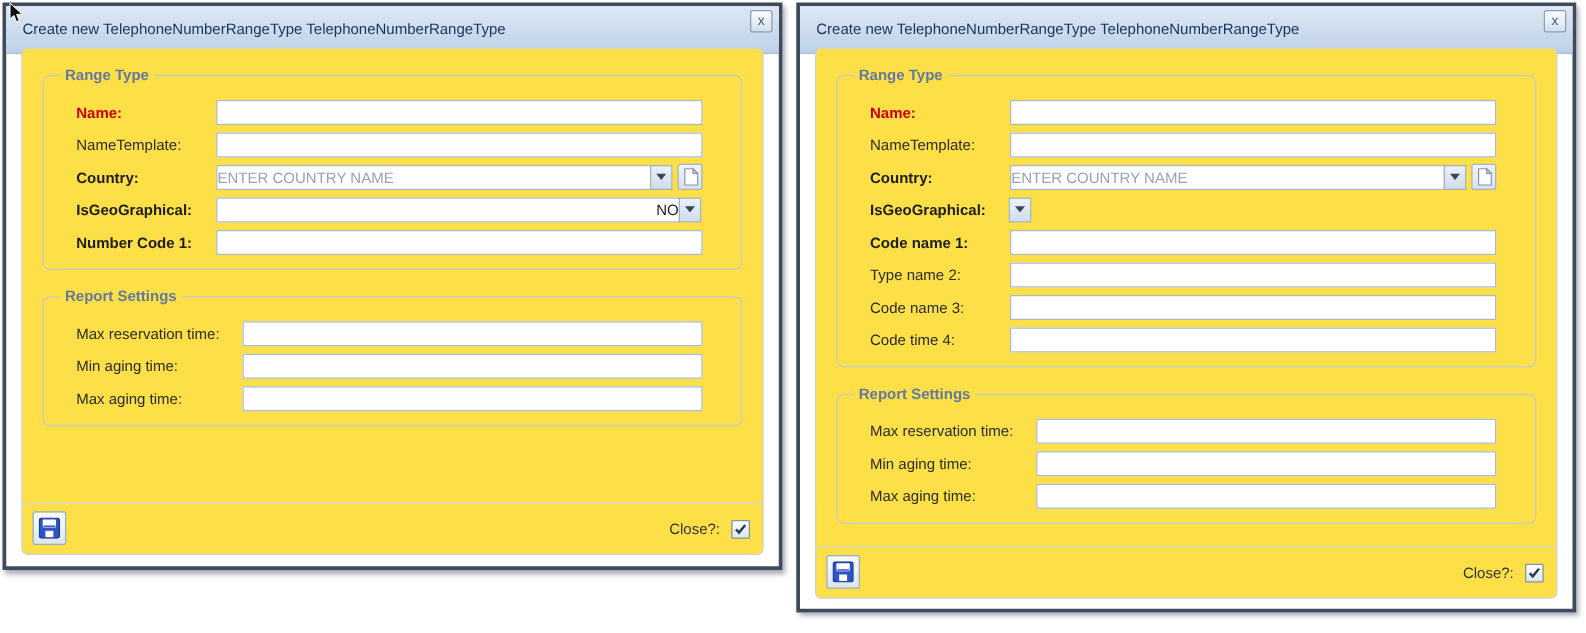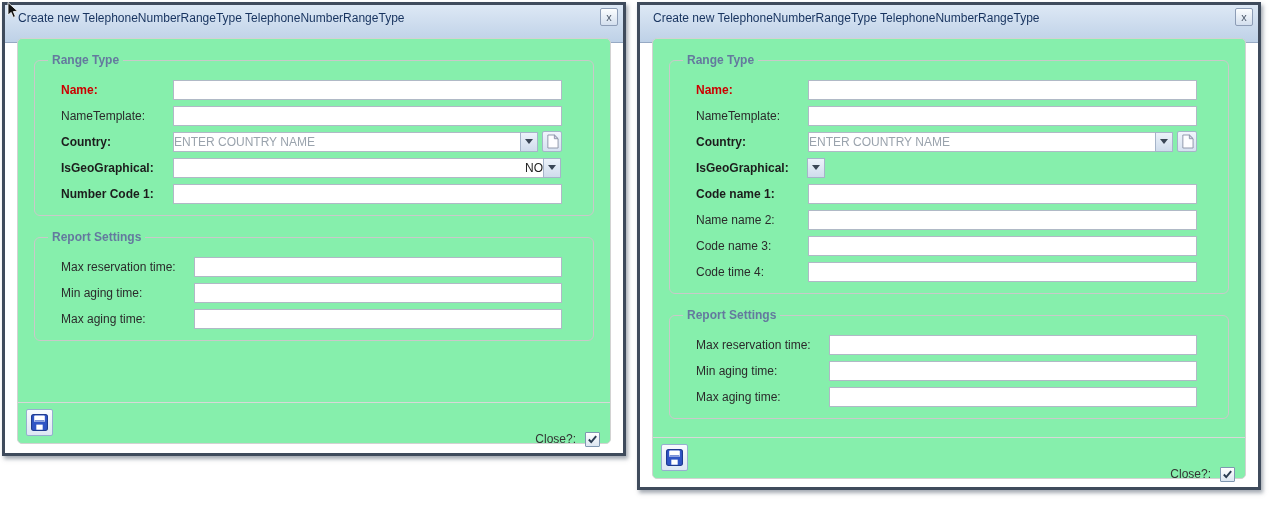--- a/index.html
+++ b/index.html
@@ -10,34 +10,34 @@
   }
   .window{
     position:absolute;box-sizing:border-box;background:#ffffff;
     border:3px solid #3f4b5c;
     box-shadow:2px 3px 4px rgba(90,100,115,.55);
   }
   .titlebar{
     position:relative;height:25px;
     background:linear-gradient(#dde8f5,#bed1e7);
     border-bottom:1px solid #96a9c4;
-    display:flex;align-items:center;
+    display:flex;align-items:flex-end;
     padding:0 28px 12px 13px;
     color:#17335f;font-size:12px;white-space:nowrap;overflow:hidden;
   }
   .close-btn{
     position:absolute;right:5px;top:3px;width:18px;height:18px;
     box-sizing:border-box;border:1px solid #8d9db6;border-radius:2px;
     background:linear-gradient(#fbfdfe,#d3dfee);
     display:flex;align-items:center;justify-content:center;
     font-size:11px;color:#4d5a6b;cursor:pointer;
   }
   .panel{
     position:absolute;left:12px;right:12px;top:33px;
-    border:1px solid #d2d2d2;border-radius:5px;background:#86efac;
+    border:1px solid #d2d2d2;border-radius:5px;background:#fde047;
   }
   fieldset.fs{
     margin:14px 16px 0 16px;border:1px solid #c9c9c9;border-radius:6px;
     padding:12px 8px 6px 8px;
   }
   fieldset.fs legend{
     color:#64799e;font-weight:bold;font-size:12px;padding:0 4px;margin-left:5px;
   }
   .row{display:flex;align-items:center;margin:0 0 5px 18px;height:21px;}
   .lbl{width:112px;flex:none;font-size:12px;color:#2b2b2b;}
@@ -73,21 +73,21 @@
     position:absolute;left:0;right:0;bottom:0;height:40px;
     border-top:1px solid #d8d8d8;
   }
   .save-btn{
     position:absolute;left:8px;top:6px;width:27px;height:27px;
     box-sizing:border-box;border:1px solid #97aed0;border-radius:2px;
     background:linear-gradient(#f8fbfe,#dce7f3);
     display:flex;align-items:center;justify-content:center;cursor:pointer;
   }
   .close-wrap{
-    position:absolute;right:10px;top:16px;height:100%;
+    position:absolute;right:10px;top:0;height:100%;
     display:flex;align-items:center;gap:9px;font-size:12px;color:#333;
   }
   .checkbox{
     box-sizing:border-box;width:15px;height:15px;
     border:1px solid #7f97b1;border-radius:1px;
     background:linear-gradient(#ffffff,#dce6f1);
     display:flex;align-items:center;justify-content:center;cursor:pointer;
   }
   .checkbox svg{visibility:hidden;}
   .checkbox.checked svg{visibility:visible;}
@@ -214,21 +214,21 @@
         <label class="lbl b">IsGeoGraphical:</label>
         <span class="trigger">
             <span class="arrow"></span>
           </span>
       </div>
       <div class="row">
         <label class="lbl b">Code name 1:</label>
         <input class="txt" type="text" value="" style="">
       </div>
       <div class="row">
-        <label class="lbl">Name name 2:</label>
+        <label class="lbl">Type name 2:</label>
         <input class="txt" type="text" value="" style="">
       </div>
       <div class="row">
         <label class="lbl">Code name 3:</label>
         <input class="txt" type="text" value="" style="">
       </div>
       <div class="row">
         <label class="lbl">Code time 4:</label>
         <input class="txt" type="text" value="" style="">
       </div>

